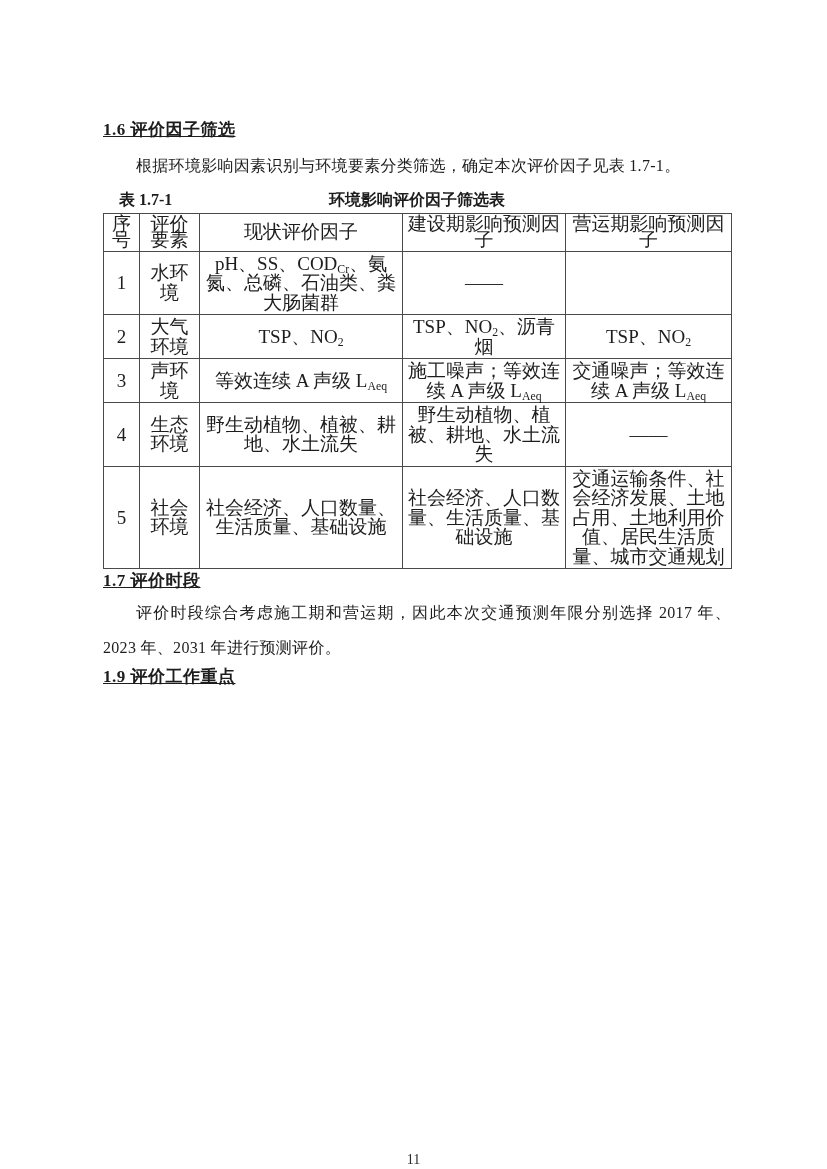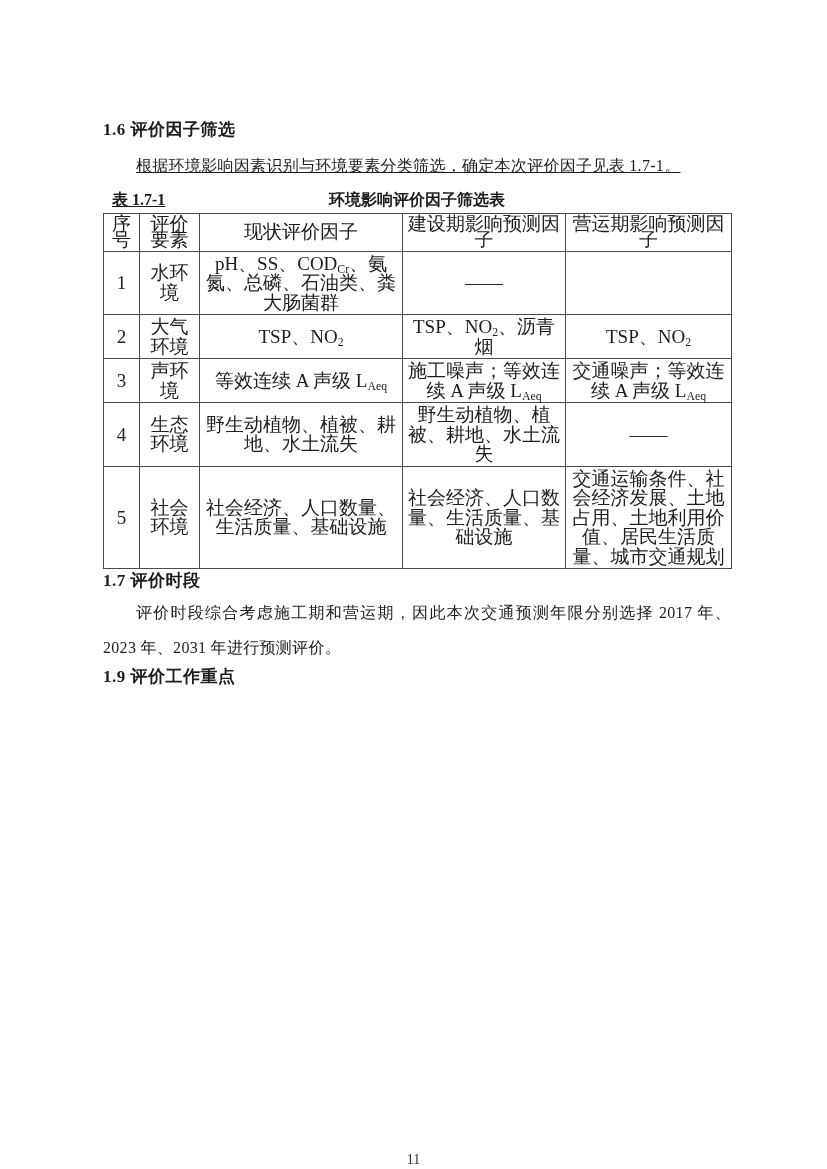--- a/index.html
+++ b/index.html
@@ -22,52 +22,52 @@
     top: 0;
     width: 628px;
     padding-top: 118px;
   }
   h2.sec-heading {
     margin: 0;
     font-size: 17px;
     font-weight: bold;
     line-height: 23px;
     letter-spacing: 0.5px;
+    text-decoration: underline;
   }
   .h-gap-top-lg { margin-top: 17px; }
   .h-gap-top-md { margin-top: 9px; }
   p.body {
     margin: 4px 0 0 0;
     font-size: 16px;
     line-height: 34.5px;
     text-indent: 33px;
     text-align: justify;
     letter-spacing: 0.3px;
   }
-  p.first-para { margin-top: 8px; text-decoration: underline; }
+  p.first-para { margin-top: 8px; }
   p.underlined {
     text-decoration: underline;
     text-underline-offset: 4px;
     text-decoration-thickness: 1px;
   }
   .caption {
     position: relative;
     margin-top: 5px;
     height: 21px;
     font-size: 16px;
     font-weight: bold;
     line-height: 21px;
     text-align: center;
   }
   .cap-label {
     position: absolute;
-    left: 9px;
+    left: 16px;
     top: 0;
     font-weight: bold;
-    text-decoration: underline;
   }
   table.factor-table {
     margin-top: 3px;
     border-collapse: collapse;
     table-layout: fixed;
     width: 628px;
     font-size: 19px;
   }
   table.factor-table th,
   table.factor-table td {

